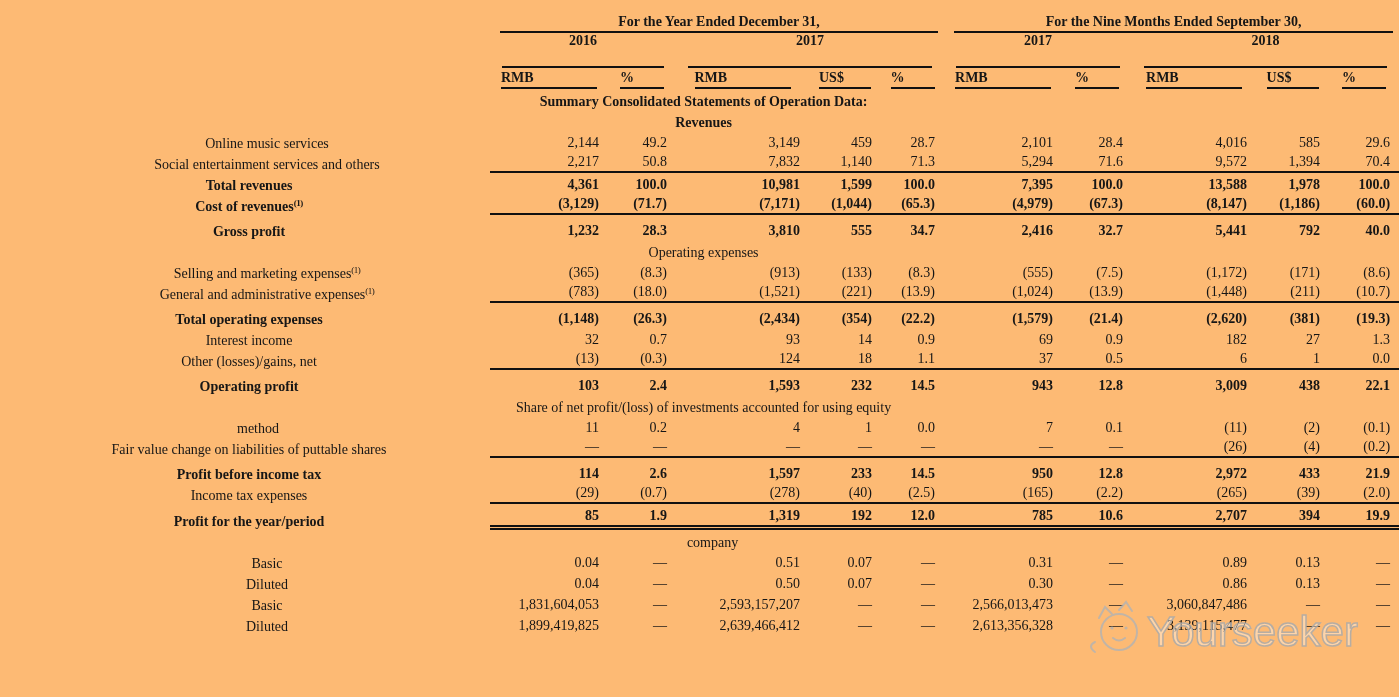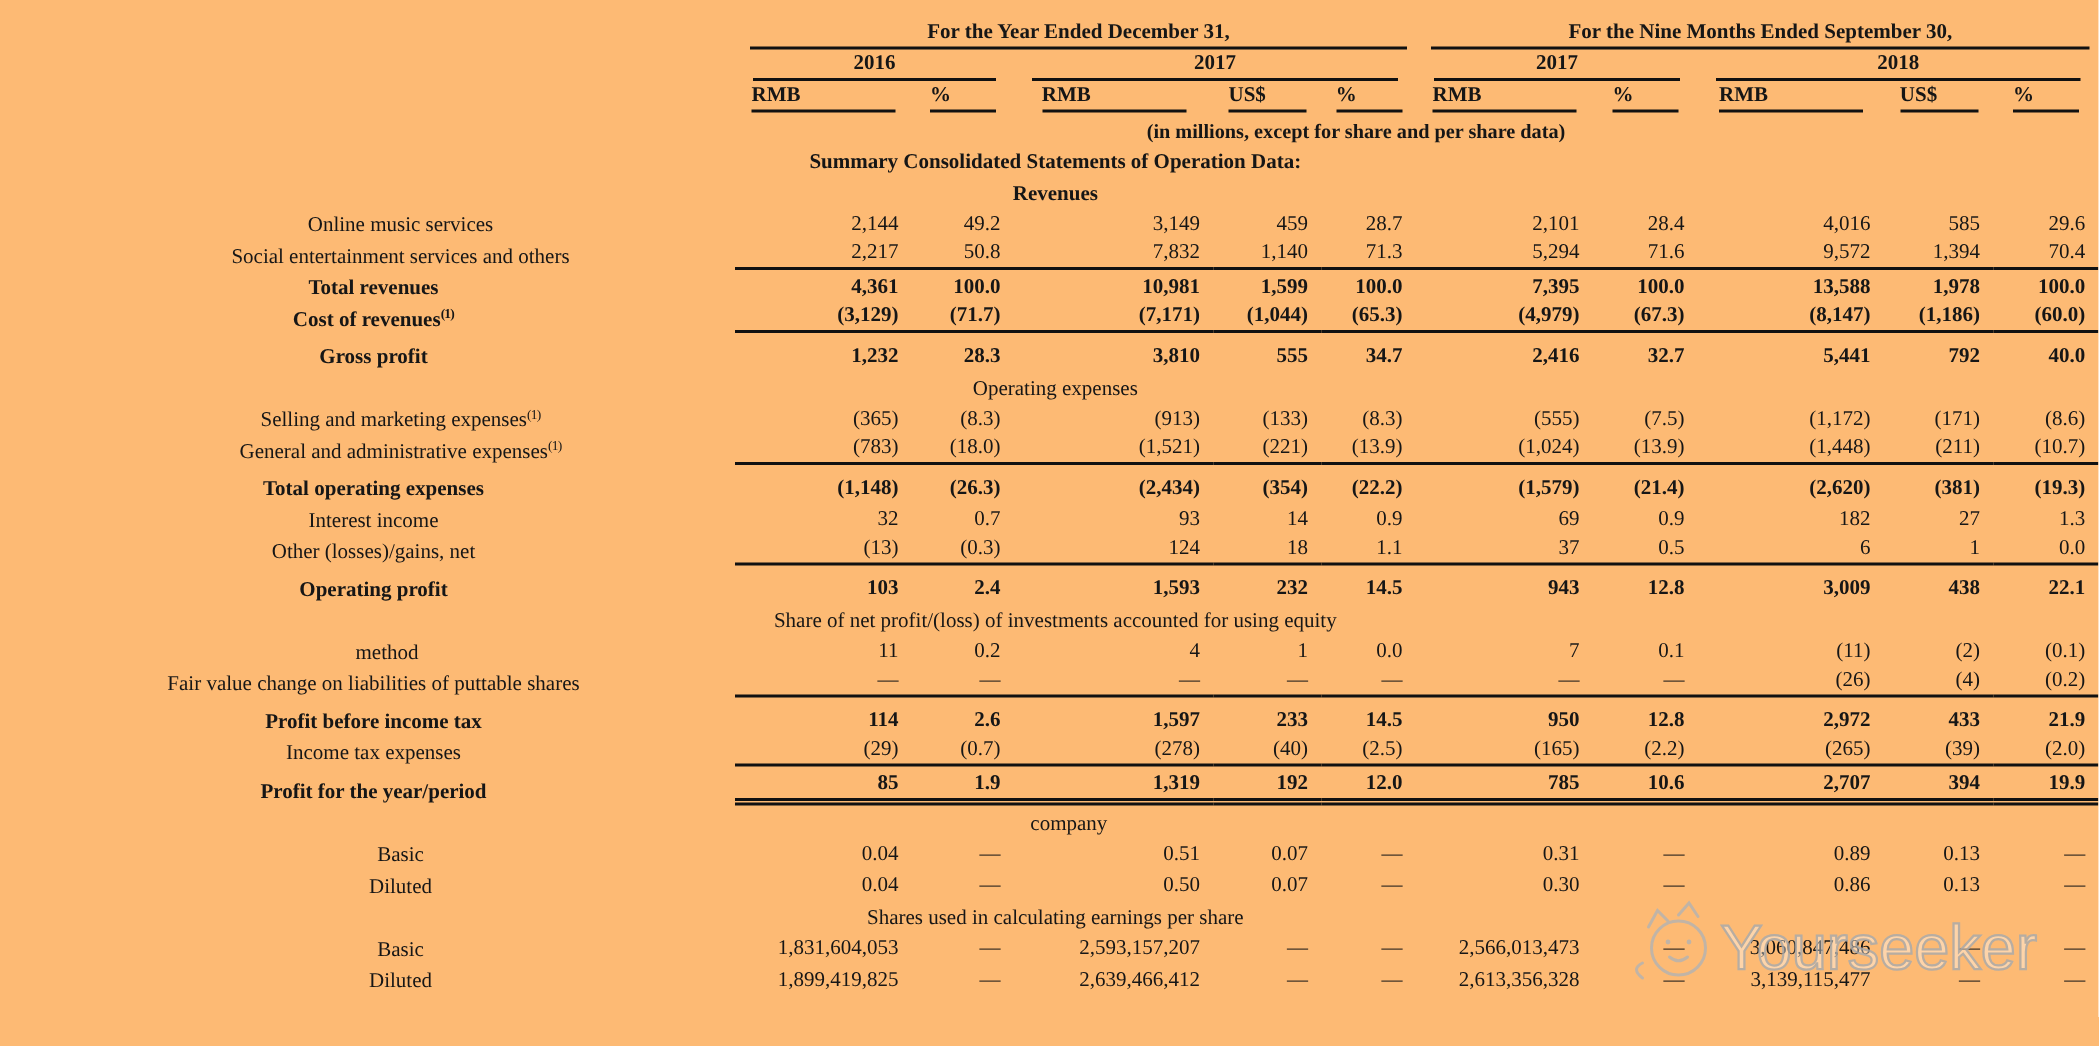--- a/index.html
+++ b/index.html
@@ -14,21 +14,21 @@
   table.fin{
     border-collapse:collapse;
     table-layout:fixed;
     width:1399px;
     margin-top:12px;
     font-size:14px;
   }
   td,th{padding:0;vertical-align:bottom;overflow:visible;white-space:nowrap;}
   thead th{font-weight:bold;height:21px;}
   .grp span{display:block;margin:0 6px 0 10px;text-align:center;border-bottom:2px solid #111;padding-bottom:1px;}
-  .yr span{display:block;margin:0 12px;text-align:center;border-bottom:2px solid #111;padding-bottom:1px;}
+  .yr span{display:block;margin:0 12px;text-align:center;border-bottom:2px solid #111;padding-bottom:17px;}
   th.unit{text-align:center;}
   th.unit span{display:inline-block;text-align:left;border-bottom:2px solid #111;padding-bottom:1px;}
   th.unit span.u-wide{min-width:96px;}
   th.unit span.u-med{min-width:52px;}
   th.unit span.u-narrow{min-width:44px;}
   .note{text-align:center;font-weight:bold;font-size:13.5px;height:20px;}
   tbody td{height:21px;font-size:14px;}
   td.lbl{padding-left:8px;text-align:center;}
   td.lbl.ind1{padding-left:44px;}
   td.lbl.ind2{padding-left:26px;margin-top:31px;}
@@ -96,26 +96,20 @@
         <th class="unit"><span class="u-narrow">%</span></th>
         <th class="unit"><span class="u-wide">RMB</span></th>
         <th class="unit"><span class="u-med">US$</span></th>
         <th class="unit"><span class="u-narrow">%</span></th>
         <th class="unit"><span class="u-wide">RMB</span></th>
         <th class="unit"><span class="u-narrow">%</span></th>
         <th class="unit"><span class="u-wide">RMB</span></th>
         <th class="unit"><span class="u-med">US$</span></th>
         <th class="unit"><span class="u-narrow">%</span></th>
       </tr>
-      <tr>
-        <th></th>
-        <th colspan="2"></th>
-        <th colspan="5" class="note">(in millions, except for share and per share data)</th>
-        <th colspan="3"></th>
-      </tr>
     </thead>
     <tbody>
         <tr class="b">
           <td class="lbl" colspan="11"><span>Summary Consolidated Statements of Operation Data:</span></td>
         </tr>
         <tr class="b">
           <td class="lbl" colspan="11"><span>Revenues</span></td>
         </tr>
         <tr>
           <td class="lbl ind1"><span>Online music services</span></td>
@@ -712,23 +706,20 @@
           </td>
           <td class="num">
             <span class="v">0.86</span>
           </td>
           <td class="num">
             <span class="v">0.13</span>
           </td>
           <td class="num">
             <span class="v">—</span>
           </td>
-        </tr>
-        <tr>
-          <td class="lbl" colspan="11"><span>Shares used in calculating earnings per share</span></td>
         </tr>
         <tr>
           <td class="lbl ind1"><span>Basic</span></td>
           <td class="num">
             <span class="v">1,831,604,053</span>
           </td>
           <td class="num">
             <span class="v">—</span>
           </td>
           <td class="num">

